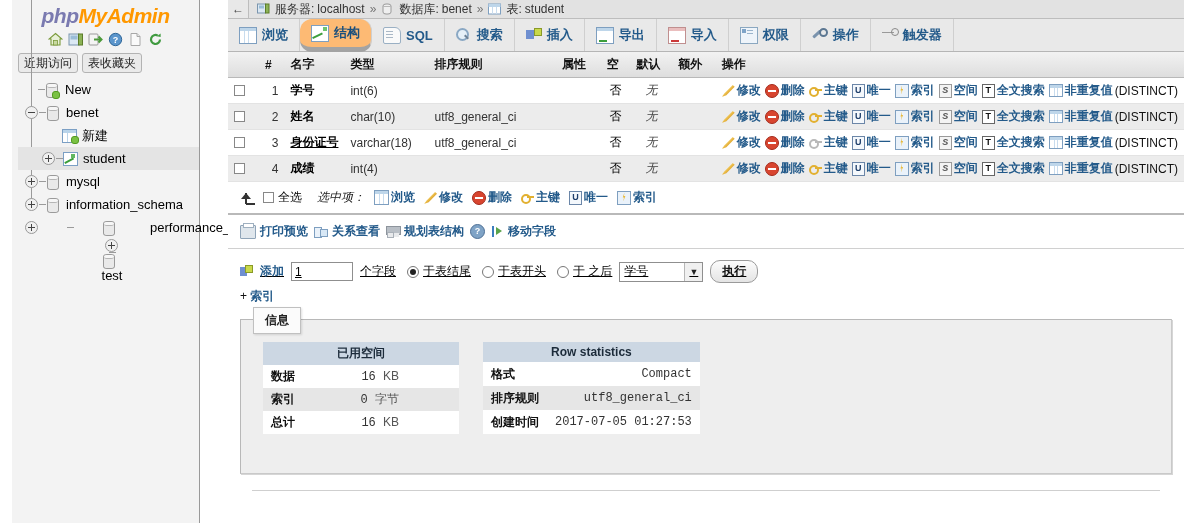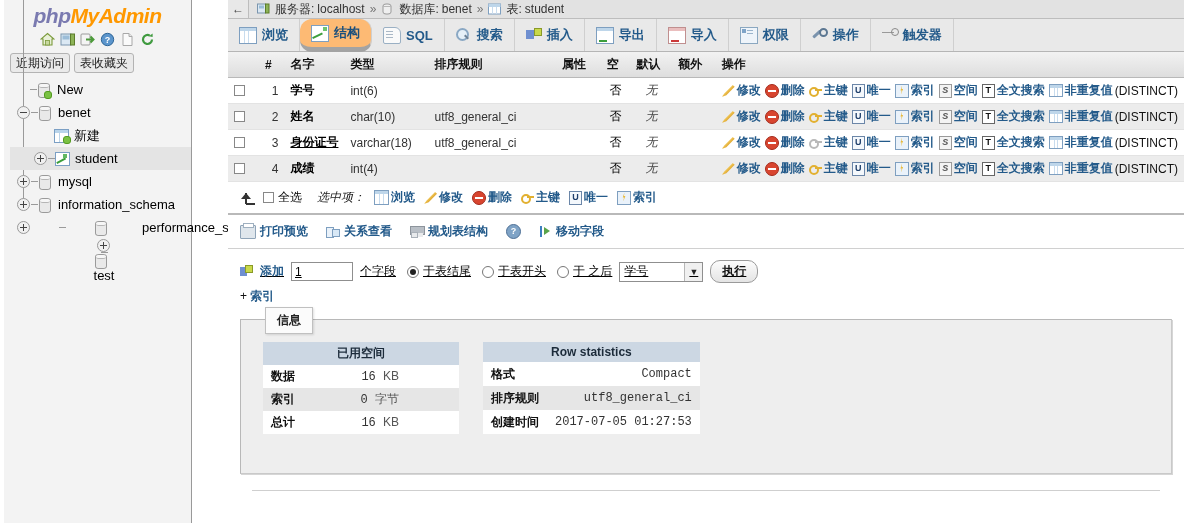--- a/index.html
+++ b/index.html
@@ -7,21 +7,21 @@
     width:1184px;height:523px;overflow:hidden;
     background:#fff;
     font-family:"Liberation Sans","DejaVu Sans",sans-serif;
     font-size:12px;color:#000;
     -webkit-font-smoothing:antialiased;
   }
   .app{position:relative;width:1184px;height:523px;}
 
   
   .sidebar{
-    position:absolute;left:4px;top:0;width:188px;height:523px;
+    position:absolute;left:12px;top:0;width:188px;height:523px;
     background:#f3f3f3;border-right:1px solid #999;box-sizing:border-box;
   }
   .logo{height:27px;display:flex;align-items:center;justify-content:center;padding-top:2px;}
   .logo .php{color:#7a7ab0;font-weight:bold;font-style:italic;font-size:21px;letter-spacing:-.5px;}
   .logo .my{color:#ff9800;font-weight:bold;font-style:italic;font-size:21px;letter-spacing:-.5px;}
   .iconbar{display:flex;justify-content:center;gap:5px;padding:3px 0 2px;}
   .ib{width:15px;height:15px;position:relative;display:inline-block;}
 
   .quicktabs{display:flex;gap:4px;padding:4px 0 3px 6px;}
   .qtab{
@@ -175,21 +175,21 @@
     display:flex;align-items:center;gap:9px;padding:7px 10px 7px 12px;
     border-bottom:2px solid #b9b9b9;font-size:12px;background:#fff;
   }
   .arrow-up{width:14px;height:14px;position:relative;flex:none;}
   .arrow-up::before{content:"";position:absolute;left:5px;top:2px;width:2px;height:11px;background:#333;}
   .arrow-up::after{content:"";position:absolute;left:1px;top:2px;border-left:5px solid transparent;border-right:5px solid transparent;border-bottom:6px solid #333;}
   .arrow-tail{position:absolute;left:6px;bottom:0;width:9px;height:2px;background:#333;}
   .selall{display:inline-flex;align-items:center;gap:4px;}
   .selitems{font-style:italic;color:#222;margin-left:6px;}
 
-  .toolbar2{display:flex;align-items:center;gap:18px;padding:8px 12px;font-size:12px;border-bottom:1px solid #d0d0d0;}
+  .toolbar2{display:flex;align-items:center;gap:6px;padding:8px 12px;font-size:12px;border-bottom:1px solid #d0d0d0;}
   .t2{display:inline-flex;align-items:center;gap:4px;color:#235a8a;font-weight:bold;cursor:pointer;}
   .i-print{width:14px;height:12px;background:#dfe6ec;border:1px solid #8fa4b8;border-radius:1px;position:relative;}
   .i-print::before{content:"";position:absolute;left:2px;top:-3px;width:9px;height:3px;background:#fff;border:1px solid #9fb0c0;}
   .i-rel{width:14px;height:12px;position:relative;}
   .i-rel::before{content:"";position:absolute;left:0;top:1px;width:6px;height:9px;border:1px solid #7e9fc0;background:#eaf2fa;}
   .i-rel::after{content:"";position:absolute;right:0;top:3px;width:6px;height:6px;border:1px solid #7e9fc0;background:#d8e8f6;}
   .i-plan{width:14px;height:12px;position:relative;}
   .i-plan::before{content:"";position:absolute;left:0;top:0;width:13px;height:7px;background:#b9bfc6;border:1px solid #8d949c;}
   .i-plan::after{content:"";position:absolute;left:1px;bottom:0;width:5px;height:4px;background:#e8eaec;border:1px solid #a9b0b8;box-shadow:6px 0 0 -1px #e8eaec;}
   .i-help{width:13px;height:13px;border-radius:50%;background:#7fa3c6;border:1px solid #4e7096;color:#fff;
@@ -230,21 +230,21 @@
   .idxline a{color:#235a8a;font-weight:bold;text-decoration:none;}
 
   
   .fsarea{padding:14px 12px 0 12px;}
   .fieldset{
     position:relative;border:1px solid #b8b8b8;border-right-color:#c9c9c9;border-bottom-color:#c9c9c9;
     background:#eeeeee;height:155px;box-sizing:border-box;padding:22px 0 0 22px;
     box-shadow:1px 1px 0 #d6d6d6;
   }
   .legend{
-    position:absolute;top:-13px;left:24px;background:#fbfbfb;border:1px solid #c0c0c0;
+    position:absolute;top:-13px;left:12px;background:#fbfbfb;border:1px solid #c0c0c0;
     padding:4px 11px;font-size:12px;font-weight:bold;color:#222;box-shadow:1px 1px 2px rgba(0,0,0,.12);
   }
   .stats{display:flex;gap:24px;}
   .stbl{border-collapse:collapse;font-size:12px;}
   .stbl caption{
     background:#ccd7e3;font-weight:bold;font-size:12px;color:#1c2b3a;
     padding:3px 0;text-align:center;
   }
   .stbl td{padding:3px 8px;background:#fff;white-space:nowrap;}
   .stbl tr.alt td{background:#e6e6e6;}

